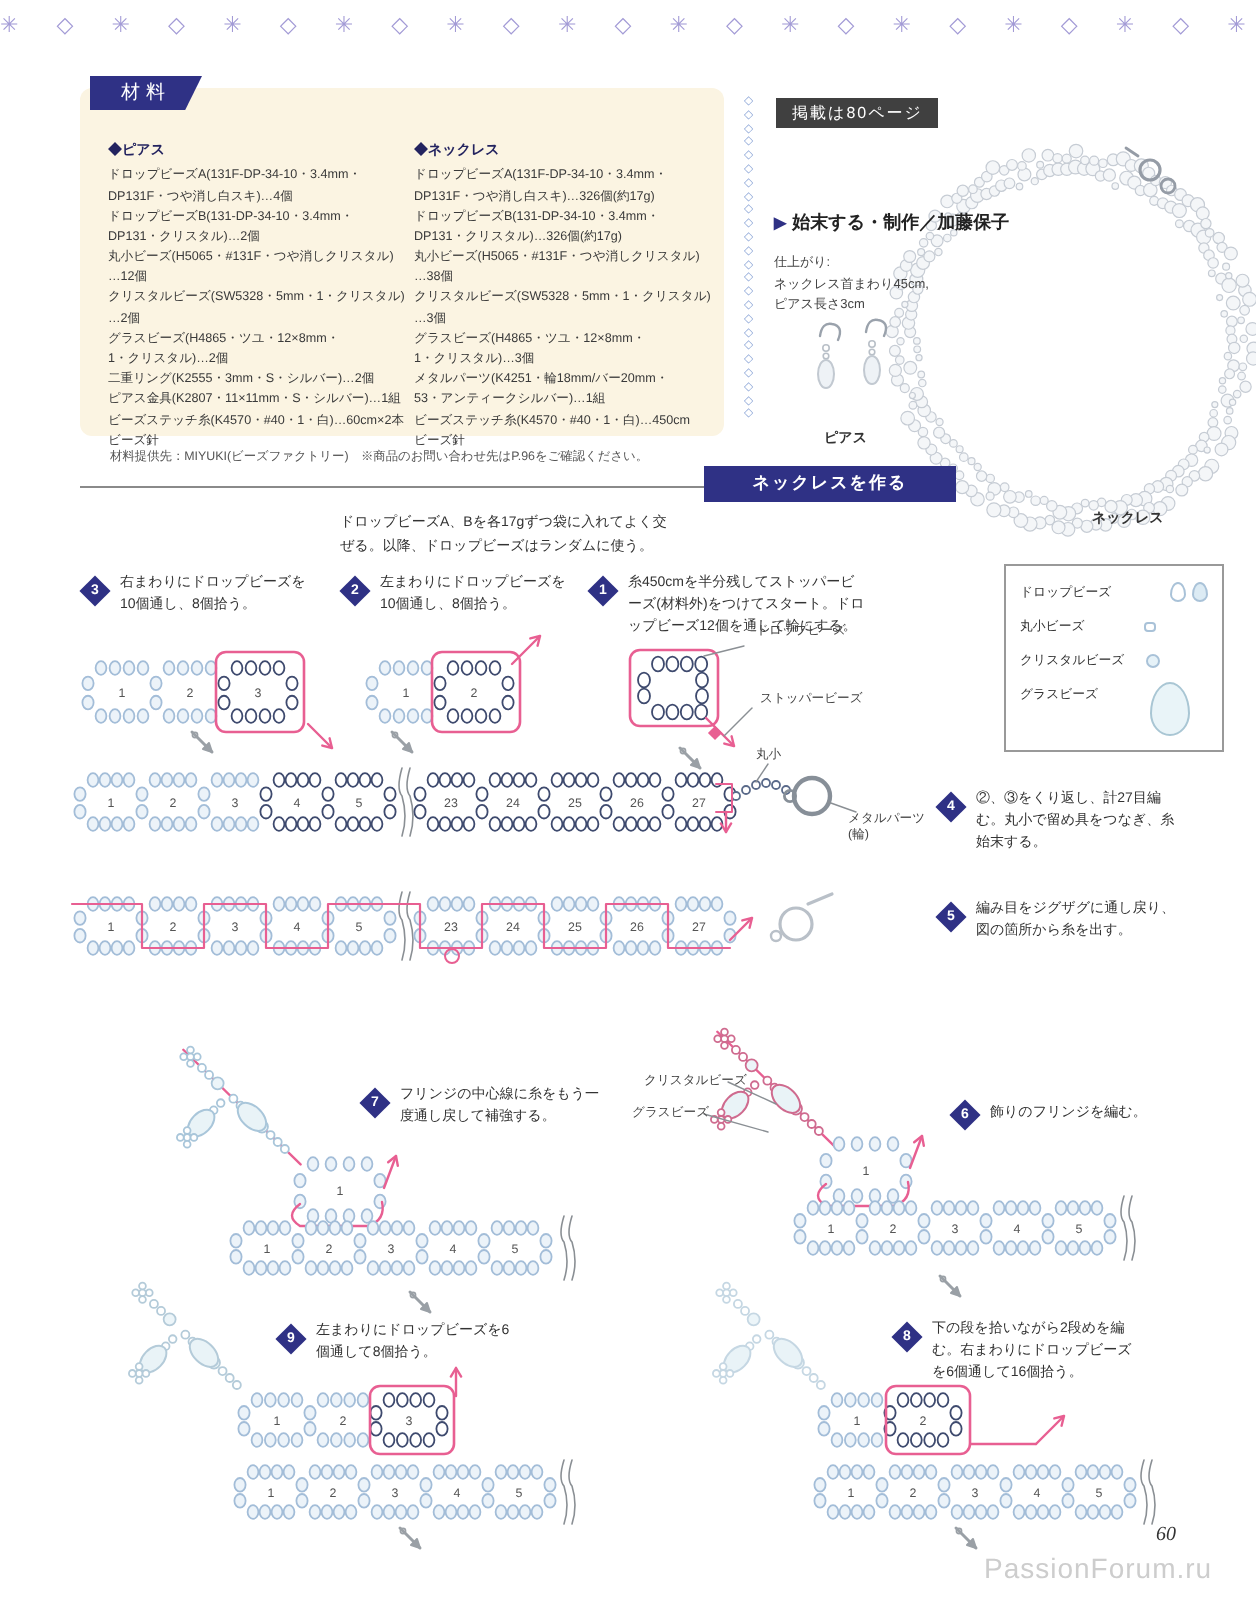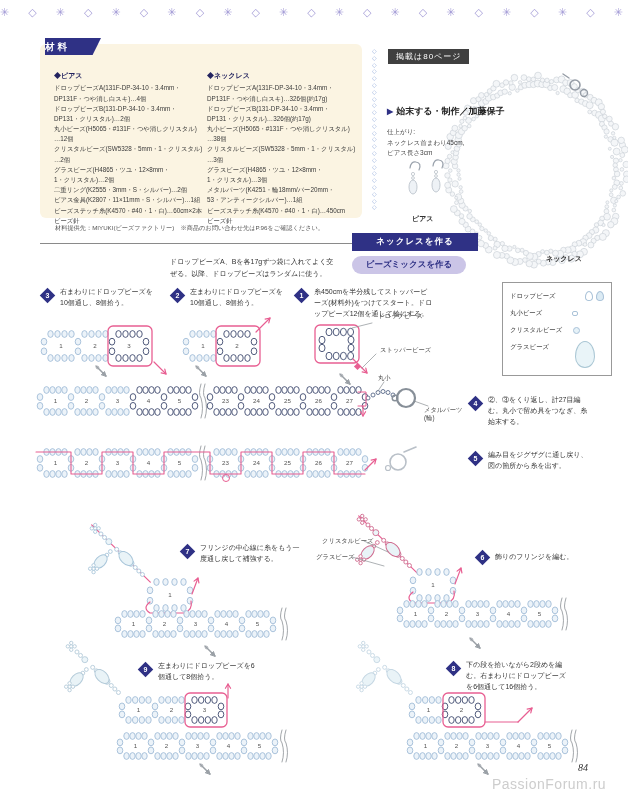--- a/index.html
+++ b/index.html
@@ -2,21 +2,21 @@
 <html><head>
 <meta charset="utf-8">
 <style>
 *{margin:0;padding:0;box-sizing:border-box}
 html,body{background:#fff}
 body{width:628px;height:800px;font-family:"Liberation Sans",sans-serif}
 .page{position:relative;width:628px;height:800px;background:#fff;overflow:hidden}
 .abs{position:absolute}
 .topborder{left:0;top:6px;width:628px;height:18px;color:#a39bd6;font-size:11px;letter-spacing:8px;white-space:nowrap;overflow:hidden;text-align:center}
 .matbox{left:40px;top:44px;width:322px;height:174px;background:#fbf4e2;border-radius:6px}
-.mattab{left:45px;top:38px;width:56px;height:17px;background:#2f3185;color:#fff;font-weight:bold;font-size:9.5px;line-height:17px;letter-spacing:3px;clip-path:polygon(0 0,100% 0,85% 100%,0 100%)}
+.mattab{left:45px;top:38px;width:56px;height:17px;background:#2f3185;color:#fff;font-weight:normal;font-size:9.5px;text-align:center;line-height:17px;letter-spacing:3px;clip-path:polygon(0 0,100% 0,85% 100%,0 100%)}
 .matcol{position:absolute;top:26px;width:152px;font-size:6.3px;color:#3a3a3a;line-height:1.62}
 .mathead{font-weight:bold;font-size:7px;color:#23235f;margin-bottom:2px}
 .matnote{left:55px;top:224px;font-size:6.2px;color:#555}
 .vchain{left:372px;top:48px;font-size:6px;line-height:6.8px;color:#8fa8d8;white-space:pre;text-align:center}
 .pageref{left:388px;top:49px;background:#404040;color:#fff;font-size:8px;padding:2px 8px;font-weight:normal;letter-spacing:1px}
 .title{left:386px;top:68px;font-size:20px;font-weight:bold;color:#1e1e1e;letter-spacing:6px;font-family:"Liberation Serif",serif}
 .credit{left:387px;top:105px;font-size:9px;font-weight:bold;color:#222}
 .credit .tri{color:#2f3185;margin-right:3px;font-size:8px}
 .fin{left:387px;top:127px;font-size:6.5px;color:#444;line-height:1.65}
 .plabel{font-size:7px;font-weight:bold;color:#333}
@@ -1167,21 +1167,20 @@
     </div>
   <div class="abs plabel" style="left:412px;top:214px">ピアス</div>
   <div class="abs plabel" style="left:546px;top:254px">ネックレス</div>
 
   <div class="abs hrule"></div>
   <div class="abs secbadge">ネックレスを作る</div>
   <div class="abs mixtext">
       <div class="mixline">ドロップビーズA、Bを各17gずつ袋に入れてよく交</div>
       <div class="mixline">ぜる。以降、ドロップビーズはランダムに使う。</div>
     </div>
-  <div class="abs mixpill">ビーズミックスを作る</div>
 
   <div class="abs legend">
     <div class="lgrow">
       <span>ドロップビーズ</span>
       <span class="ic-pair">
           <span class="ic-drop"></span>
           <span class="ic-drop f2"></span>
         </span>
     </div>
     <div class="lgrow">
@@ -1285,15 +1284,15 @@
   <div class="abs dlabel" style="left:378px;top:312px">ドロップビーズ</div>
   <div class="abs dlabel" style="left:380px;top:346px">ストッパービーズ</div>
   <div class="abs dlabel" style="left:378px;top:374px">丸小</div>
   <div class="abs dlabel" style="left:424px;top:406px">
       <div class="">メタルパーツ</div>
       <div class="">(輪)</div>
     </div>
   <div class="abs dlabel" style="left:322px;top:537px">クリスタルビーズ</div>
   <div class="abs dlabel" style="left:316px;top:553px">グラスビーズ</div>
 
-  <div class="abs pagenum">84</div>
+  <div class="abs pagenum">60</div>
   <div class="abs wm">PassionForum.ru</div>
 </div>
 
 </body></html>

